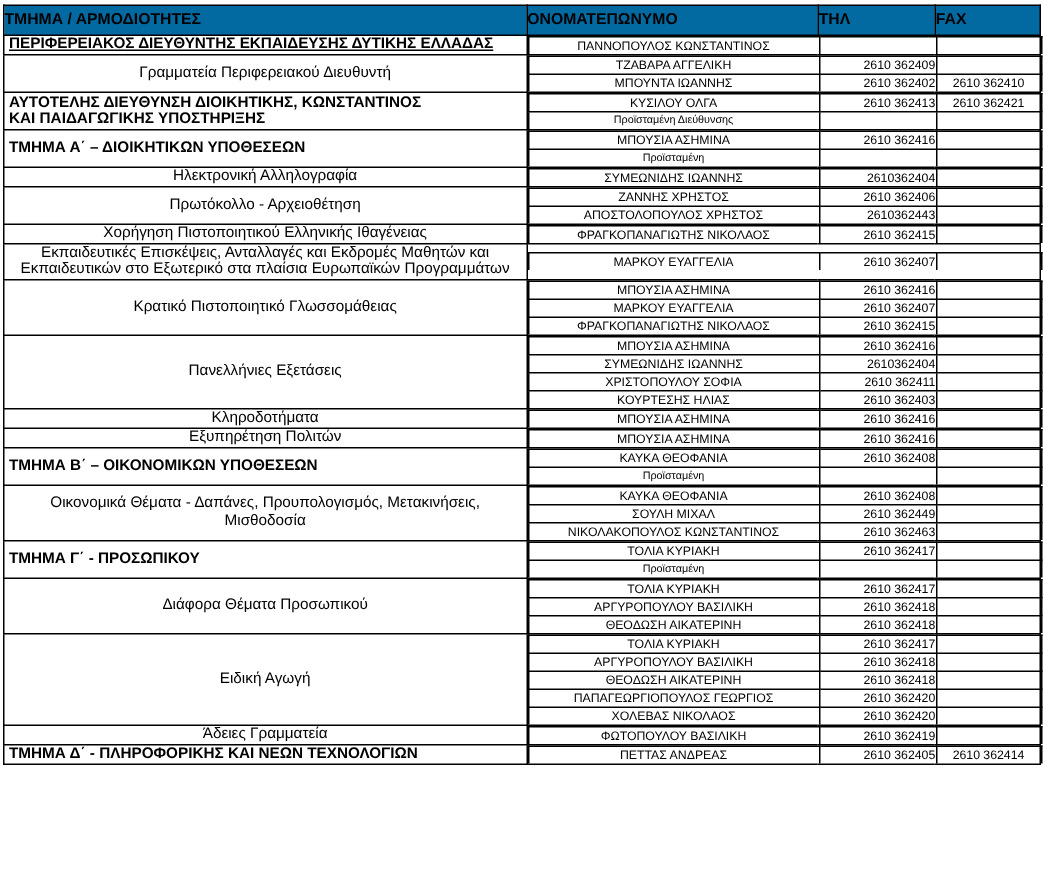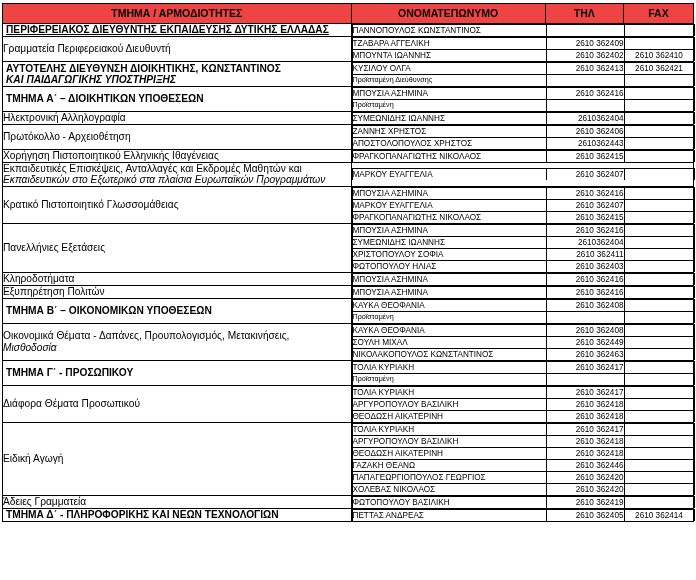--- a/index.html
+++ b/index.html
@@ -32,27 +32,28 @@
     line-height: 1.12;
   }
   
   col.c-dept { width: 348px; }
   col.c-name { width: 194px; }
   col.c-tel  { width: 78px; }
   col.c-fax  { width: 70px; }
 
   thead th {
     font-weight: bold;
-    text-align: center;
+    text-align: left;
     font-size: 10.5px;
     height: 19px;
-    background: #ef4444;
+    background: #0369a1;
     padding: 1px 2px;
   }
   .cell-dept {
+    text-align: center;
     font-size: 10.2px;
     padding: 2px 4px;
   }
   .cell-dept.left {
     text-align: left;
     font-weight: bold;
     padding-left: 3px;
   }
   .cell-dept.underline span {
     text-decoration: underline;
@@ -65,20 +66,21 @@
   }
   .sub-table td {
     border: 0;
     border-bottom: 1px solid #000;
     padding: 0;
     height: 11px;
     vertical-align: middle;
   }
   .sub-table tr:last-child td { border-bottom: 0; }
   .nm {
+    text-align: center;
     font-size: 8.2px;
     padding: 0 2px;
     overflow: hidden;
     white-space: nowrap;
   }
   .nm.small {
     font-size: 7.2px;
   }
   .tl {
     text-align: right;
@@ -91,21 +93,21 @@
     text-align: center;
     font-size: 8.2px;
     border-left: 1px solid #000;
     padding: 0 1px;
     white-space: nowrap;
   }
   col.sc-name { width: 194px; }
   col.sc-tel  { width: 78px; }
   col.sc-fax  { width: 70px; }
   .group-wrap { padding: 0; }
-  .dept-line2 { display: block; font-style: italic; }
+  .dept-line2 { display: block; }
 </style>
 </head>
 <body>
 
 <div class="sheet">
   <table class="grid">
     <colgroup>
       <col class="c-dept">
       <col class="c-name">
       <col class="c-tel">
@@ -340,21 +342,21 @@
                   <td class="nm">ΣΥΜΕΩΝΙΔΗΣ ΙΩΑΝΝΗΣ</td>
                   <td class="tl">2610362404</td>
                   <td class="fx"></td>
                 </tr>
                 <tr>
                   <td class="nm">ΧΡΙΣΤΟΠΟΥΛΟΥ ΣΟΦΙΑ</td>
                   <td class="tl">2610 362411</td>
                   <td class="fx"></td>
                 </tr>
                 <tr>
-                  <td class="nm">ΦΩΤΟΠΟΥΛΟΥ ΗΛΙΑΣ</td>
+                  <td class="nm">ΚΟΥΡΤΕΣΗΣ ΗΛΙΑΣ</td>
                   <td class="tl">2610 362403</td>
                   <td class="fx"></td>
                 </tr>
               </tbody>
             </table>
           </td>
         </tr>
         <tr>
           <td class="cell-dept"><span>Κληροδοτήματα</span></td>
           <td class="group-wrap" colspan="3">
@@ -515,25 +517,20 @@
                   <td class="fx"></td>
                 </tr>
                 <tr>
                   <td class="nm">ΑΡΓΥΡΟΠΟΥΛΟΥ ΒΑΣΙΛΙΚΗ</td>
                   <td class="tl">2610 362418</td>
                   <td class="fx"></td>
                 </tr>
                 <tr>
                   <td class="nm">ΘΕΟΔΩΣΗ ΑΙΚΑΤΕΡΙΝΗ</td>
                   <td class="tl">2610 362418</td>
-                  <td class="fx"></td>
-                </tr>
-                <tr>
-                  <td class="nm">ΓΑΖΑΚΗ ΘΕΑΝΩ</td>
-                  <td class="tl">2610 362446</td>
                   <td class="fx"></td>
                 </tr>
                 <tr>
                   <td class="nm">ΠΑΠΑΓΕΩΡΓΙΟΠΟΥΛΟΣ ΓΕΩΡΓΙΟΣ</td>
                   <td class="tl">2610 362420</td>
                   <td class="fx"></td>
                 </tr>
                 <tr>
                   <td class="nm">ΧΟΛΕΒΑΣ ΝΙΚΟΛΑΟΣ</td>
                   <td class="tl">2610 362420</td>

